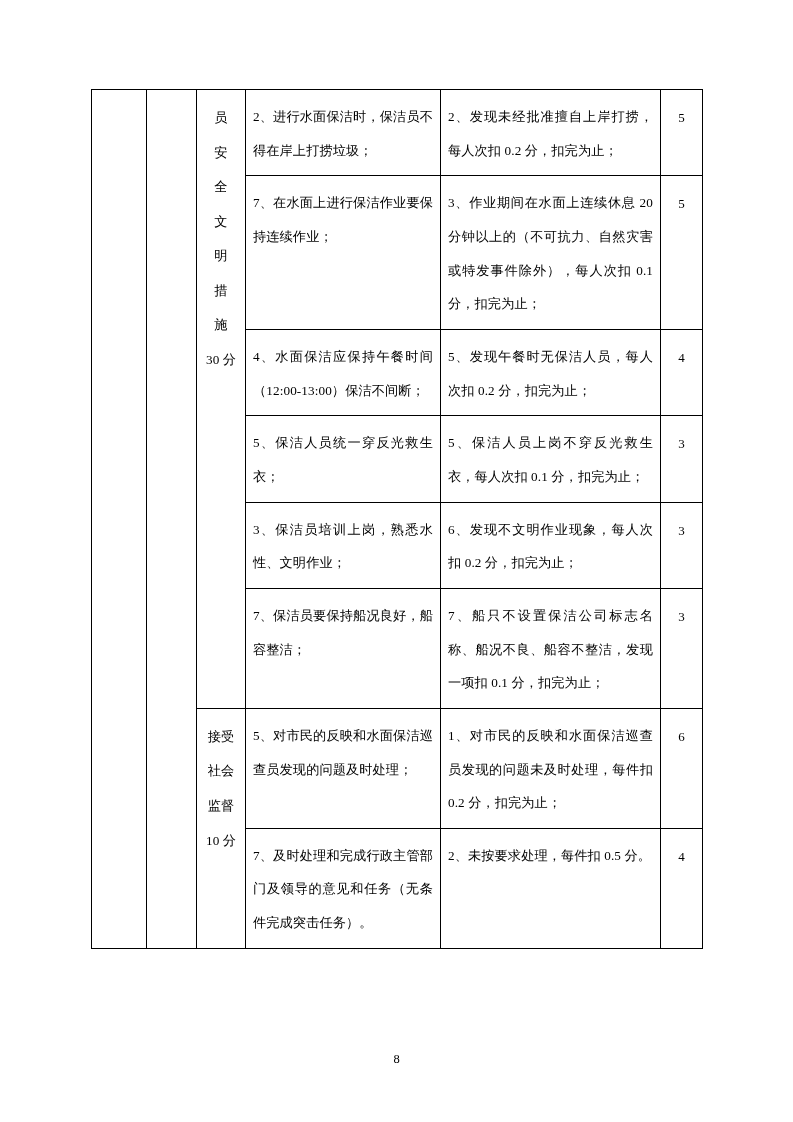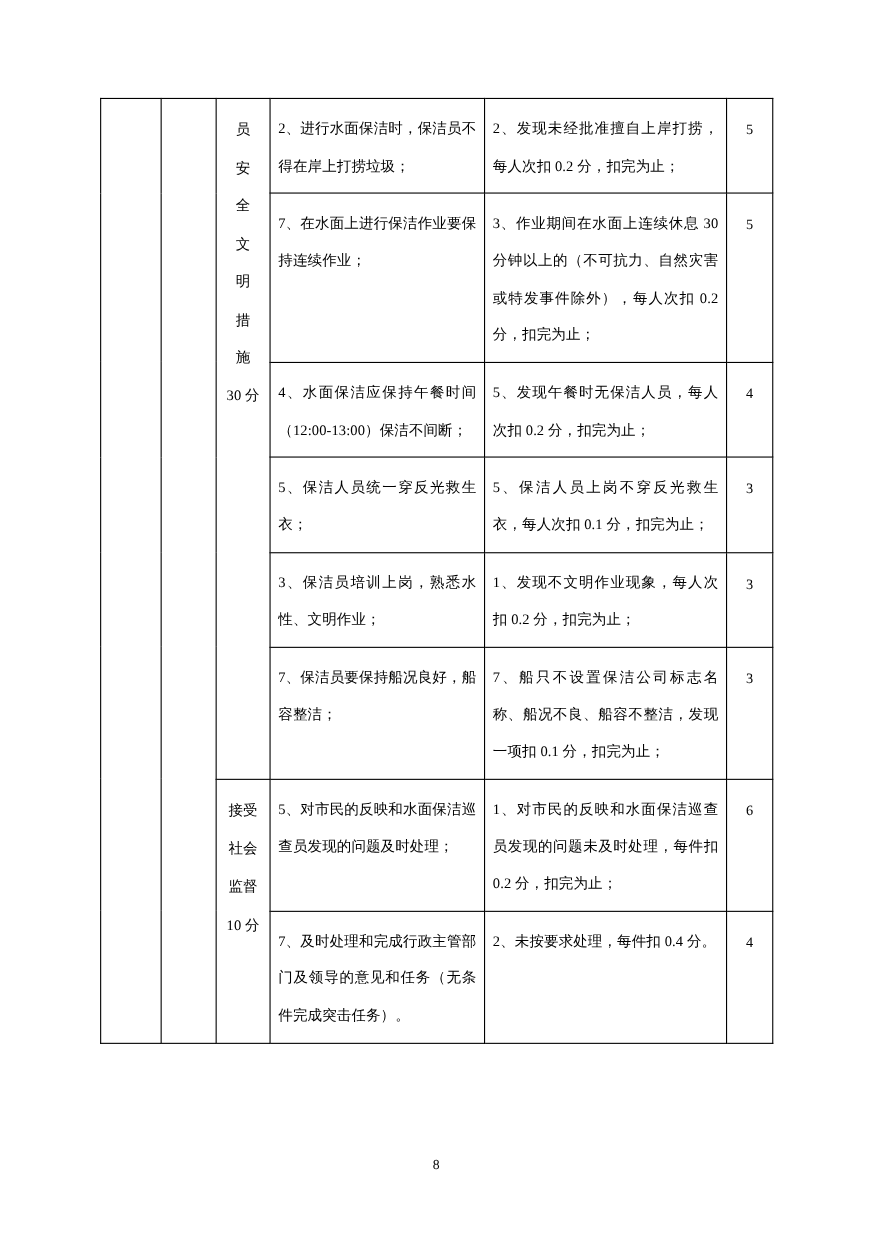--- a/index.html
+++ b/index.html
@@ -133,21 +133,21 @@
         <td>
           <div class="cell-inner score">5</div>
         </td>
       </tr>
 
       <tr>
         <td>
           <div class="cell-inner">7、在水面上进行保洁作业要保持连续作业；</div>
         </td>
         <td>
-          <div class="cell-inner">3、作业期间在水面上连续休息 30 分钟以上的（不可抗力、自然灾害或特发事件除外），每人次扣 0.2 分，扣完为止；</div>
+          <div class="cell-inner">3、作业期间在水面上连续休息 20 分钟以上的（不可抗力、自然灾害或特发事件除外），每人次扣 0.1 分，扣完为止；</div>
         </td>
         <td>
           <div class="cell-inner score">5</div>
         </td>
       </tr>
 
       <tr>
         <td>
           <div class="cell-inner">4、水面保洁应保持午餐时间（12:00-13:00）保洁不间断；</div>
         </td>
@@ -169,21 +169,21 @@
         <td>
           <div class="cell-inner score">3</div>
         </td>
       </tr>
 
       <tr>
         <td>
           <div class="cell-inner">3、保洁员培训上岗，熟悉水性、文明作业；</div>
         </td>
         <td>
-          <div class="cell-inner">1、发现不文明作业现象，每人次扣 0.2 分，扣完为止；</div>
+          <div class="cell-inner">6、发现不文明作业现象，每人次扣 0.2 分，扣完为止；</div>
         </td>
         <td>
           <div class="cell-inner score">3</div>
         </td>
       </tr>
 
       <tr>
         <td>
           <div class="cell-inner">7、保洁员要保持船况良好，船容整洁；</div>
         </td>
@@ -213,21 +213,21 @@
         <td>
           <div class="cell-inner score">6</div>
         </td>
       </tr>
 
       <tr>
         <td>
           <div class="cell-inner">7、及时处理和完成行政主管部门及领导的意见和任务（无条件完成突击任务）。</div>
         </td>
         <td>
-          <div class="cell-inner">2、未按要求处理，每件扣 0.4 分。</div>
+          <div class="cell-inner">2、未按要求处理，每件扣 0.5 分。</div>
         </td>
         <td>
           <div class="cell-inner score">4</div>
         </td>
       </tr>
 
     </tbody>
   </table>
 
   <div class="page-number">8</div>

